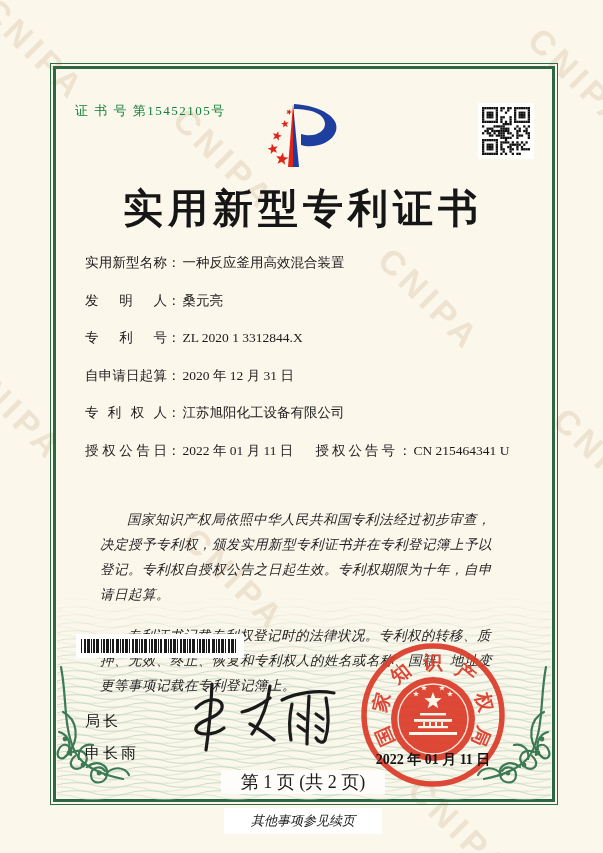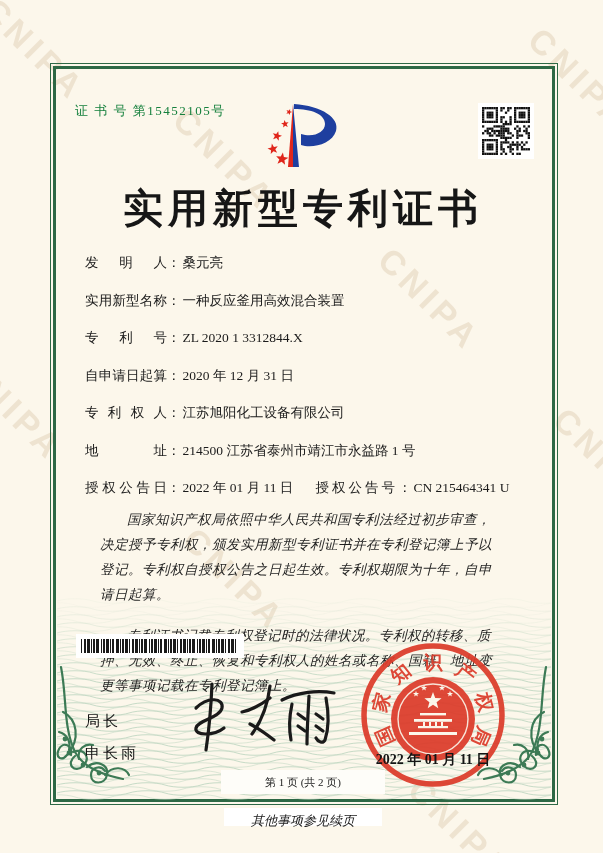--- a/index.html
+++ b/index.html
@@ -33,22 +33,22 @@
   .flourish.right{right:49px;transform:scaleX(-1);}
   .barcode-box{position:absolute;left:76px;top:634px;width:168px;height:24px;background:#fff;}
   #barcode{position:absolute;left:5px;top:5px;}
   .signer{position:absolute;left:85px;top:705px;font-family:"Liberation Sans","DejaVu Sans",sans-serif;
       font-size:15px;letter-spacing:3px;color:#111;line-height:32px;}
   #signature{position:absolute;left:178px;top:672px;}
   #seal{position:absolute;left:360px;top:642px;opacity:.93;}
   .seal-date{position:absolute;left:366px;top:751px;width:134px;text-align:center;
       font-size:14px;font-weight:600;color:#141414;white-space:nowrap;}
   .pagenum{position:absolute;left:221px;top:770px;width:164px;height:24px;background:#fefdf9;
-      text-align:center;font-size:11px;line-height:24px;color:#1b1b1b;}
-  .note{position:absolute;left:224px;top:808px;width:158px;height:18px;background:#fff;
+      text-align:center;font-size:18px;line-height:24px;color:#1b1b1b;}
+  .note{position:absolute;left:224px;top:808px;width:158px;height:26px;background:#fff;
       text-align:center;font-size:13px;line-height:26px;font-style:italic;color:#1b1b1b;}
 </style>
 </head>
 <body>
 
 <div class="page">
 
   <div id="watermarks">
       <div class="wm" style="left: -30px; top: 30px;">CNIPA</div>
       <div class="wm" style="left: 160px; top: 140px;">CNIPA</div>
@@ -378,26 +378,25 @@
         <rect x="22.86" y="45.71" width="2.29" height="2.29" fill="#111"></rect>
         <rect x="29.71" y="45.71" width="2.29" height="2.29" fill="#111"></rect>
         <rect x="34.29" y="45.71" width="2.29" height="2.29" fill="#111"></rect>
         <rect x="36.57" y="45.71" width="2.29" height="2.29" fill="#111"></rect>
       </svg>
   </div>
 
   <div class="title">实用新型专利证书</div>
 
   <div id="fields">
+      <div class="field-row"><span class="field-seg"><span class="field-label">实用新型名称</span><span class="colon">：</span><span class="field-value">一种反应釜用高效混合装置</span></span></div>
       <div class="field-row"><span class="field-seg"><span class="field-label">发明人</span><span class="colon">：</span><span class="field-value">桑元亮</span></span></div>
-      <div class="field-row"><span class="field-seg"><span class="field-label">实用新型名称</span><span class="colon">：</span><span class="field-value">一种反应釜用高效混合装置</span></span></div>
       <div class="field-row"><span class="field-seg"><span class="field-label">专利号</span><span class="colon">：</span><span class="field-value">ZL 2020 1 3312844.X</span></span></div>
       <div class="field-row"><span class="field-seg"><span class="field-label">自申请日起算</span><span class="colon">：</span><span class="field-value">2020 年 12 月 31 日</span></span></div>
       <div class="field-row"><span class="field-seg"><span class="field-label">专利权人</span><span class="colon">：</span><span class="field-value">江苏旭阳化工设备有限公司</span></span></div>
-      <div class="field-row"><span class="field-seg"><span class="field-label">地址</span><span class="colon">：</span><span class="field-value">214500 江苏省泰州市靖江市永益路 1 号</span></span></div>
       <div class="field-row"><span class="field-seg"><span class="field-label">授权公告日</span><span class="colon">：</span><span class="field-value">2022 年 01 月 11 日</span></span><span class="field-seg second"><span class="field-label auto">授权公告号</span><span class="colon">：</span><span class="field-value">CN 215464341 U</span></span></div>
     </div>
 
   <div class="body-text">
     <p>国家知识产权局依照中华人民共和国专利法经过初步审查，决定授予专利权，颁发实用新型专利证书并在专利登记簿上予以登记。专利权自授权公告之日起生效。专利权期限为十年，自申请日起算。</p>
     <p>专利证书记载专利权登记时的法律状况。专利权的转移、质押、无效、终止、恢复和专利权人的姓名或名称、国籍、地址变更等事项记载在专利登记簿上。</p>
   </div>
 
   <div class="barcode-box">
     <svg id="barcode" width="158" height="14">

